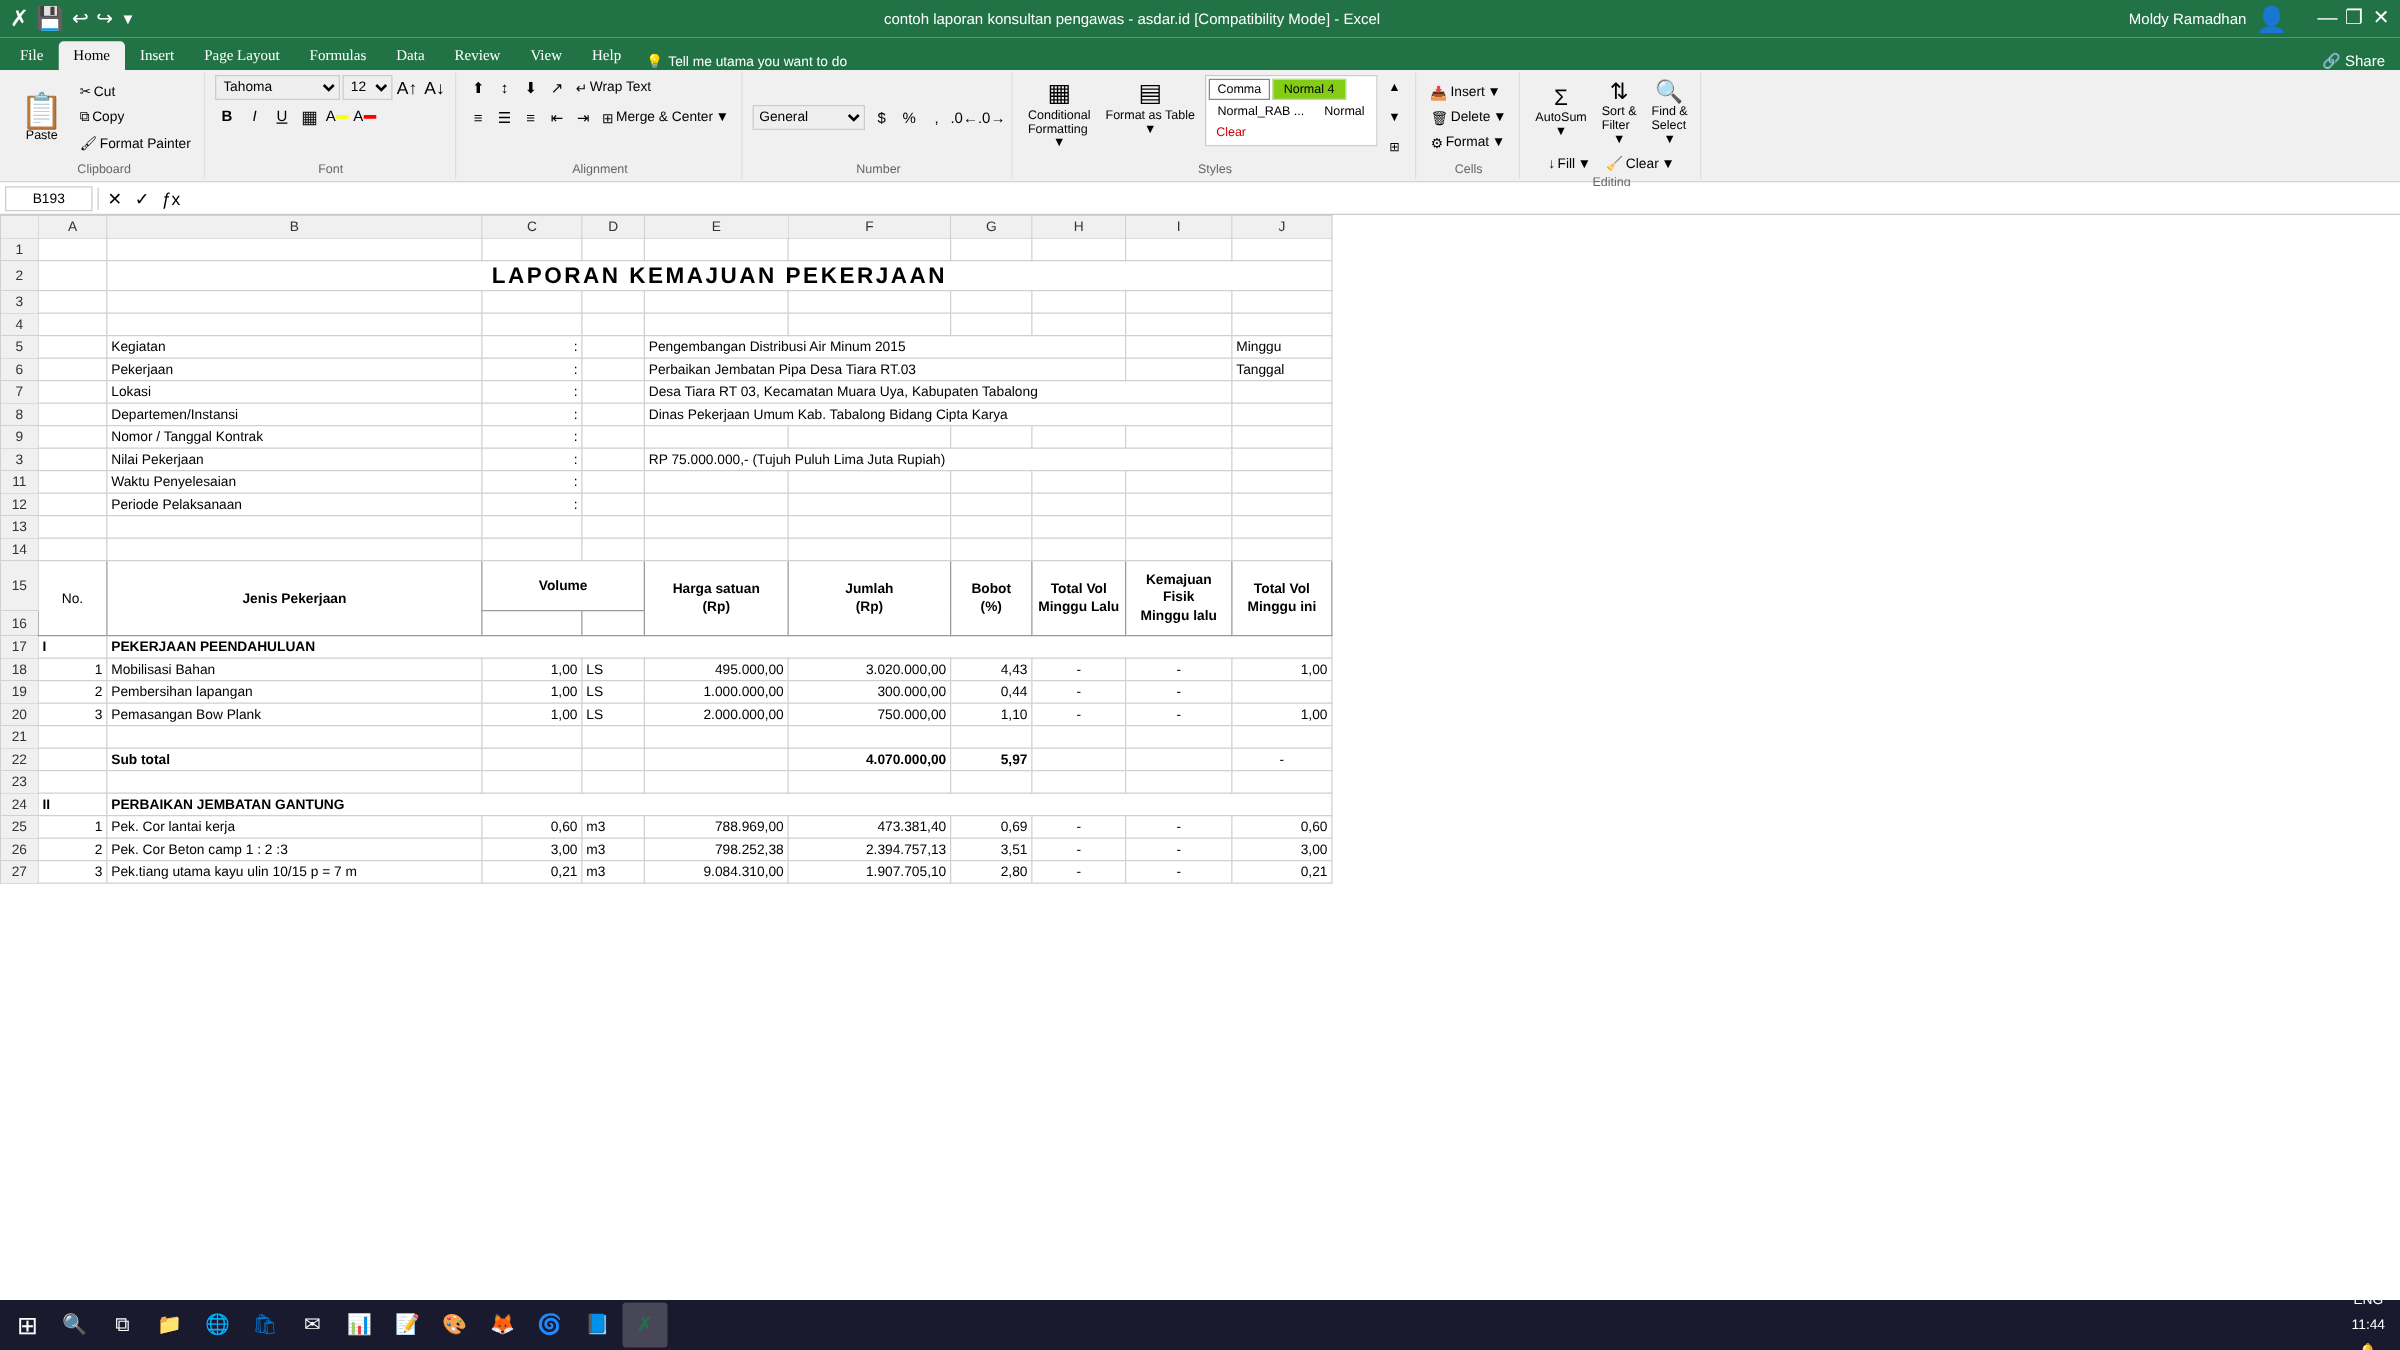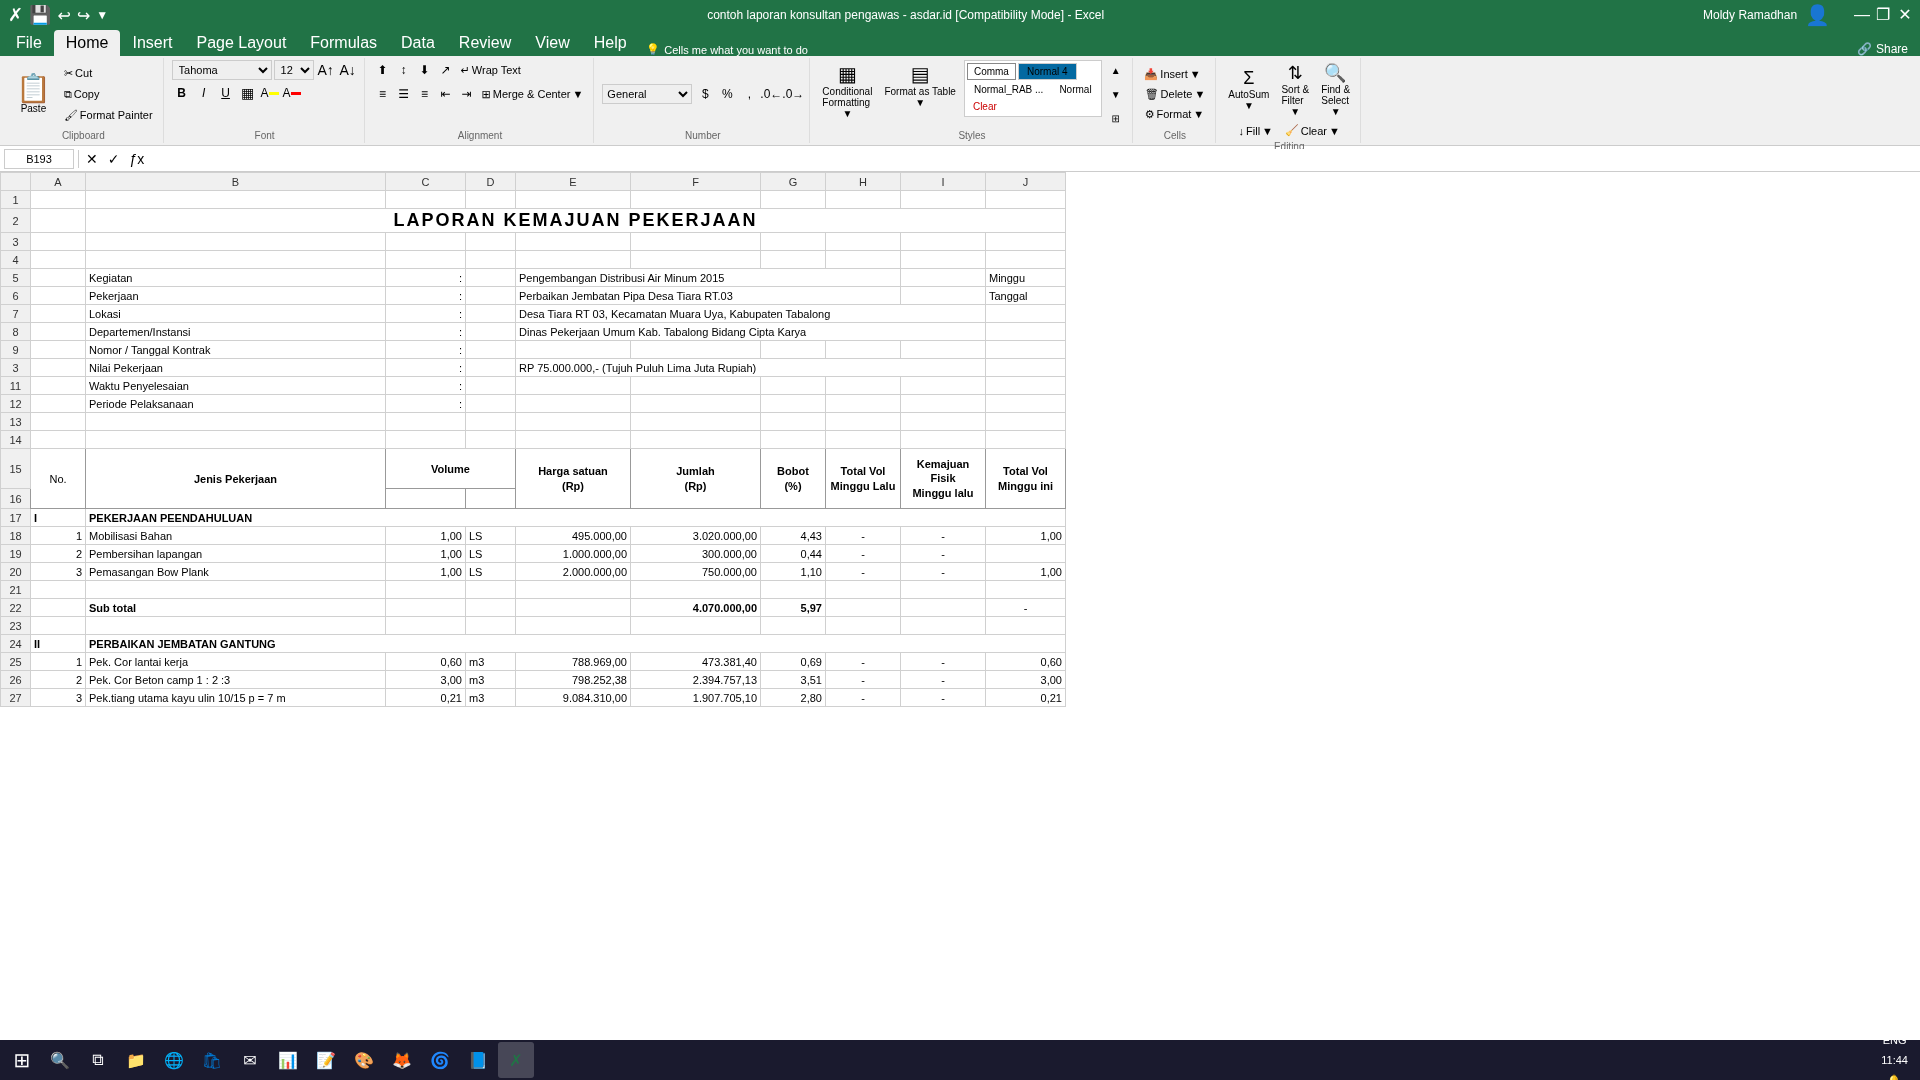--- a/index.html
+++ b/index.html
@@ -23,24 +23,25 @@
     
     .ribbon-tabs {
       height: 26px;
       background: #217346;
       display: flex;
       align-items: flex-end;
       padding: 0 4px;
     }
     .ribbon-tab {
       padding: 4px 12px;
-      font-size: 16px;
+      font-size: 12px;
       color: white;
       cursor: pointer;
       border-radius: 4px 4px 0 0;
+      font-family: Liberation Serif, serif;
     }
     .ribbon-tab.active {
       background: #f0f0f0;
       color: #000;
     }
 
     
     .ribbon {
       height: 90px;
       background: #f0f0f0;
@@ -379,21 +380,21 @@
   <div class="ribbon-tab active">Home</div>
   <div class="ribbon-tab">Insert</div>
   <div class="ribbon-tab">Page Layout</div>
   <div class="ribbon-tab">Formulas</div>
   <div class="ribbon-tab">Data</div>
   <div class="ribbon-tab">Review</div>
   <div class="ribbon-tab">View</div>
   <div class="ribbon-tab">Help</div>
   <div style="margin-left:8px; color:white; display:flex; align-items:center; gap:4px;">
     <span>💡</span>
-    <span style="font-size:11px;">Cells me what you want to do</span>
+    <span style="font-size:11px;">Tell me utama you want to do</span>
   </div>
   <div style="margin-left:auto; color:white; font-size:12px; padding: 0 8px;">🔗 Share</div>
 </div>
 
 <div class="ribbon">
 
   <div class="ribbon-group">
     <div class="ribbon-group-content">
       <div class="paste-btn">
         <span class="paste-icon">📋</span>
@@ -488,21 +489,21 @@
       <div style="display:flex; flex-direction:column; align-items:center;">
         <div class="conditional-fmt-btn">
           <span style="font-size:20px;">▤</span>
           <span style="font-size:10px; text-align:center;">Format as Table</span>
           <span>▼</span>
         </div>
       </div>
       <div style="display:flex; flex-direction:column; border:1px solid #ccc; padding:2px; gap:1px; background:white;">
         <div style="display:flex; gap:2px;">
           <div class="style-cell comma">Comma</div>
-          <div style="padding:2px 8px; font-size:10px; border:1px solid #ccc; background:#0369a1;">Normal 4</div>
+          <div style="padding:2px 8px; font-size:10px; border:1px solid #ccc; background:#84cc16;">Normal 4</div>
         </div>
         <div style="display:flex; gap:2px;">
           <div style="padding:2px 6px; font-size:10px; border:1px solid transparent;">Normal_RAB ...</div>
           <div style="padding:2px 6px; font-size:10px; border:1px solid transparent;">Normal</div>
         </div>
         <div style="display:flex; gap:2px; align-items:center;">
           <div style="padding:2px 6px; font-size:10px; color:#c00; cursor:pointer;">Clear</div>
         </div>
       </div>
       <div style="display:flex; flex-direction:column; justify-content:space-between; height:100%;">

